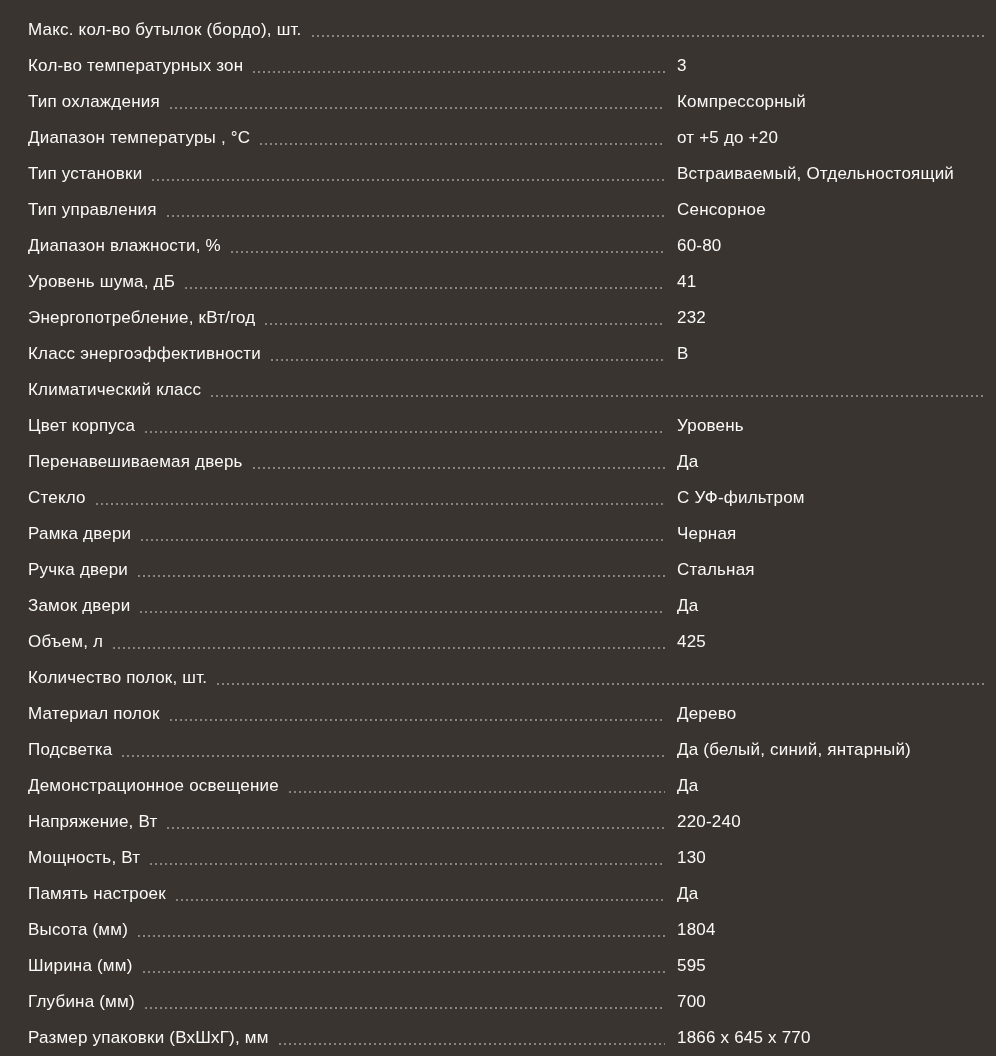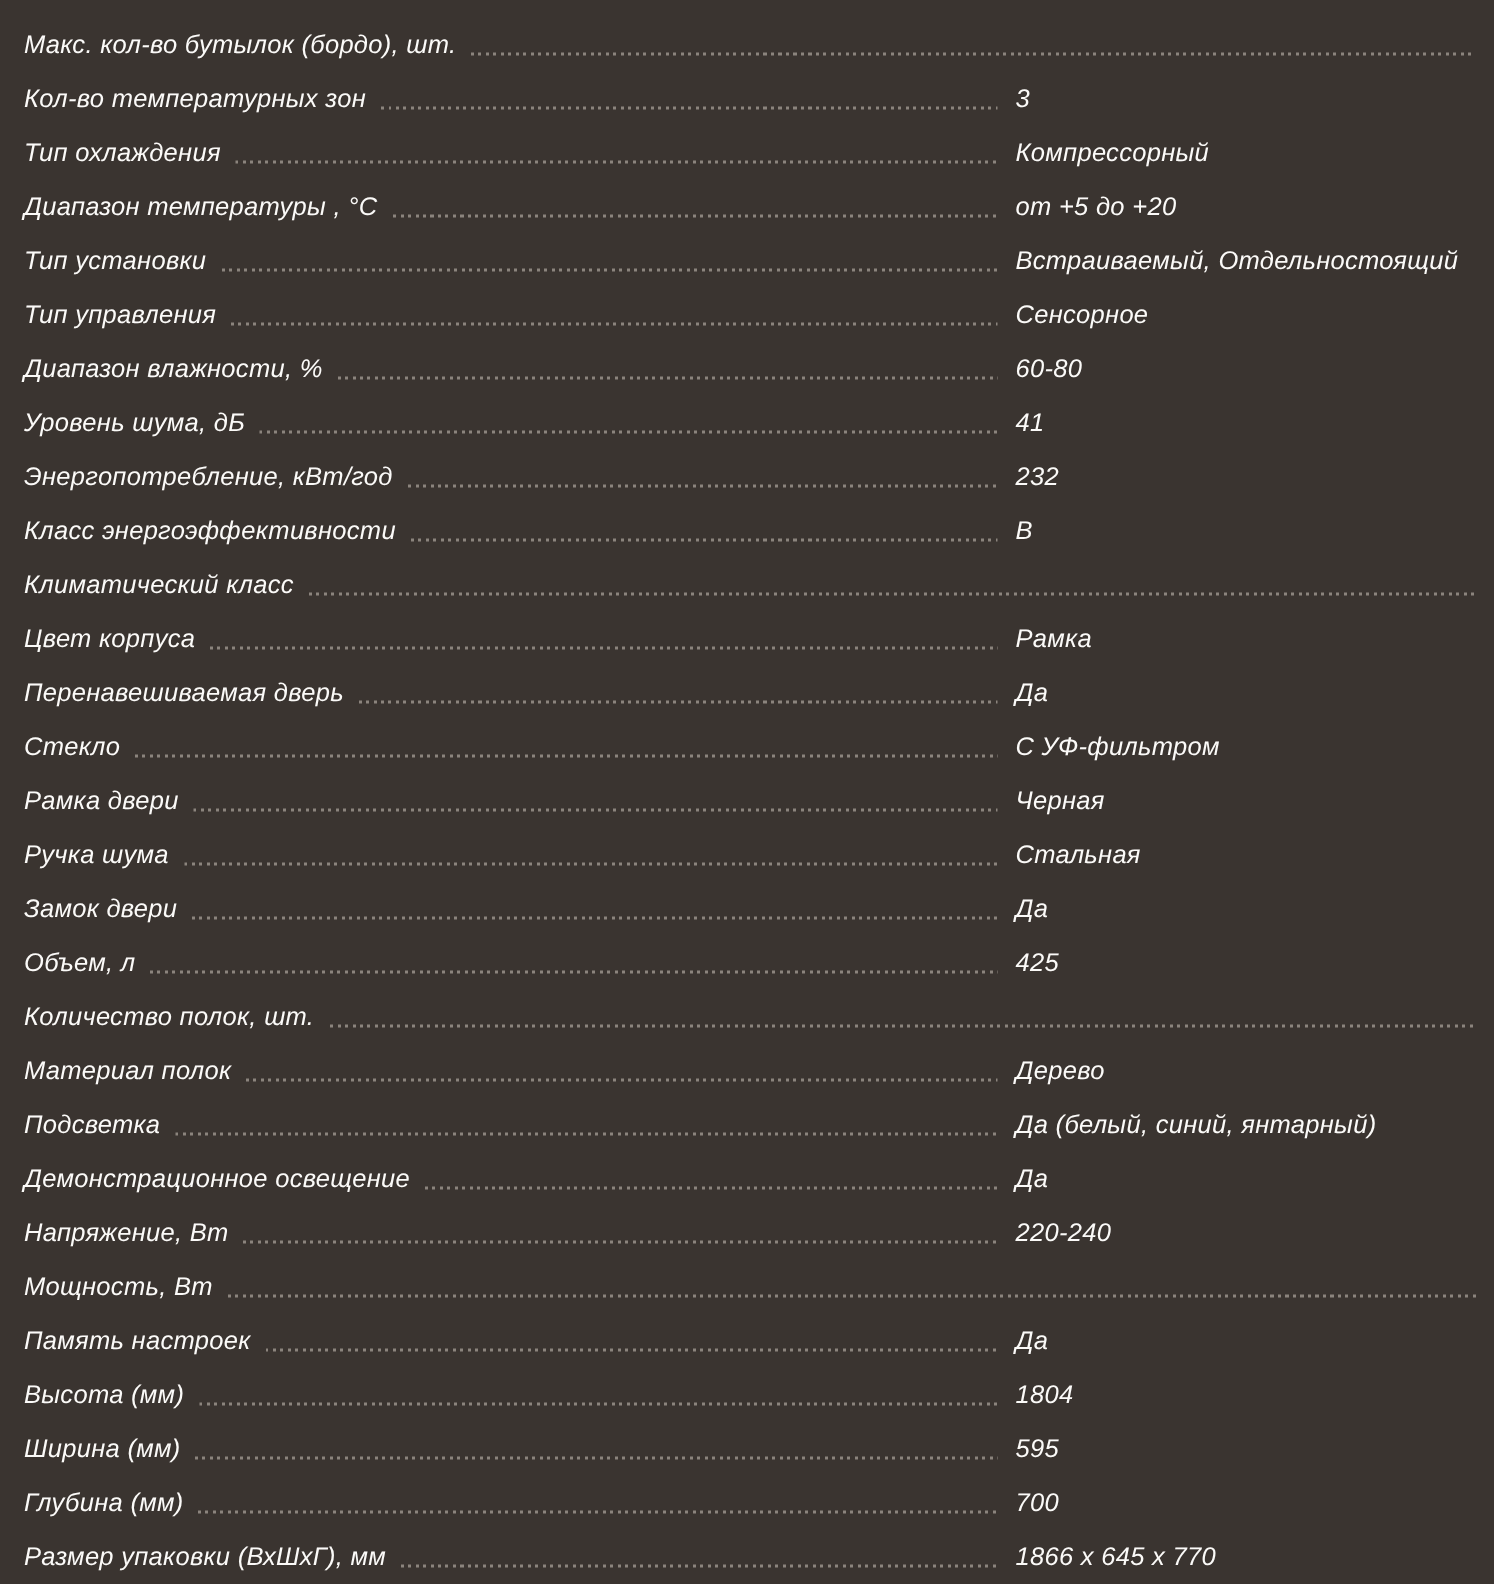--- a/index.html
+++ b/index.html
@@ -13,23 +13,22 @@
   }
   body {
     width: 996px;
     height: 1056px;
     background: var(--bg);
     color: var(--text);
     font-family: "Liberation Sans", sans-serif;
     overflow: hidden;
   }
   .specs {
-    padding: 11px 0 0 16px;
+    padding: 11px 0 0 28px;
     box-sizing: border-box;
-    font-style: italic;
   }
   .spec-row {
     display: flex;
     align-items: center;
     height: 36px;
     font-size: 17px;
     line-height: 1;
   }
   .spec-label {
     white-space: nowrap;
@@ -109,39 +108,39 @@
       <span class="spec-leader"></span>
       <span class="spec-value">B</span>
     </div>
     <div class="spec-row">
       <span class="spec-label">Климатический класс</span>
       <span class="spec-leader"></span>
     </div>
     <div class="spec-row">
       <span class="spec-label">Цвет корпуса</span>
       <span class="spec-leader"></span>
-      <span class="spec-value">Рамка</span>
+      <span class="spec-value">Уровень</span>
     </div>
     <div class="spec-row">
       <span class="spec-label">Перенавешиваемая дверь</span>
       <span class="spec-leader"></span>
       <span class="spec-value">Да</span>
     </div>
     <div class="spec-row">
       <span class="spec-label">Стекло</span>
       <span class="spec-leader"></span>
       <span class="spec-value">С УФ-фильтром</span>
     </div>
     <div class="spec-row">
       <span class="spec-label">Рамка двери</span>
       <span class="spec-leader"></span>
       <span class="spec-value">Черная</span>
     </div>
     <div class="spec-row">
-      <span class="spec-label">Ручка шума</span>
+      <span class="spec-label">Ручка двери</span>
       <span class="spec-leader"></span>
       <span class="spec-value">Стальная</span>
     </div>
     <div class="spec-row">
       <span class="spec-label">Замок двери</span>
       <span class="spec-leader"></span>
       <span class="spec-value">Да</span>
     </div>
     <div class="spec-row">
       <span class="spec-label">Объем, л</span>
@@ -168,20 +167,21 @@
       <span class="spec-value">Да</span>
     </div>
     <div class="spec-row">
       <span class="spec-label">Напряжение, Вт</span>
       <span class="spec-leader"></span>
       <span class="spec-value">220-240</span>
     </div>
     <div class="spec-row">
       <span class="spec-label">Мощность, Вт</span>
       <span class="spec-leader"></span>
+      <span class="spec-value">130</span>
     </div>
     <div class="spec-row">
       <span class="spec-label">Память настроек</span>
       <span class="spec-leader"></span>
       <span class="spec-value">Да</span>
     </div>
     <div class="spec-row">
       <span class="spec-label">Высота (мм)</span>
       <span class="spec-leader"></span>
       <span class="spec-value">1804</span>

